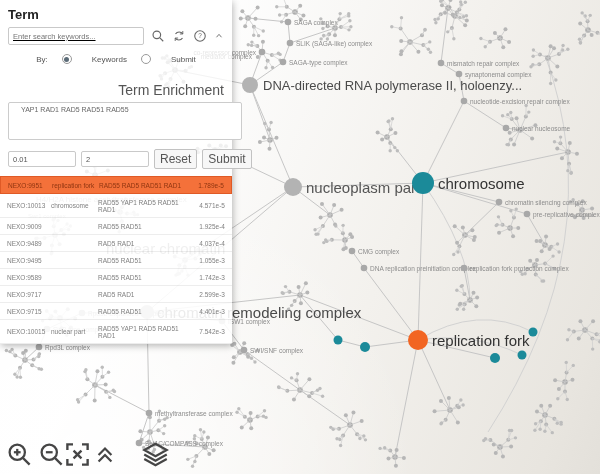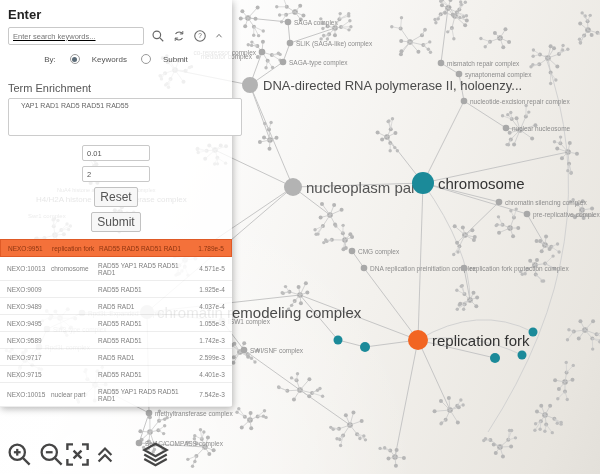--- a/index.html
+++ b/index.html
@@ -23,30 +23,30 @@
   .search-row{display:flex;align-items:center;gap:7px;padding:0 8px;text-decoration:underline;}
   .search-row input{
     flex:1;height:14px;font-size:7.5px;color:#555;border:1px solid #c9c9c9;
     border-radius:2px;padding:1px 4px;background:#fff;outline:none;min-width:0;
     font-family:"Liberation Sans",sans-serif;
   }
   .icn{display:inline-flex;width:14px;height:14px;flex:0 0 auto;cursor:pointer;}
   .icn svg{width:100%;height:100%;}
   .icn.small{width:10px;height:10px;}
   .by-row{display:flex;align-items:center;gap:14px;padding:9px 8px 2px;font-size:8px;color:#555;justify-content:center;}
-  .by-row label{display:inline-flex;align-items:center;gap:12px;cursor:pointer;}
+  .by-row label{display:inline-flex;align-items:center;gap:20px;cursor:pointer;}
   .radio{width:8px;height:8px;border:1px solid #9a9a9a;border-radius:50%;background:#fff;position:relative;flex:0 0 auto;}
   .radio.checked::after{content:"";position:absolute;left:1.5px;top:1.5px;width:5px;height:5px;border-radius:50%;background:#5b6b77;}
-  .te-head{font-size:11px;color:#555;padding:16px 8px 4px;}
+  .te-head{font-size:14px;color:#555;padding:16px 8px 4px;text-align:right;}
   .panel textarea{
     display:block;margin:0 8px;width:calc(100% - 24px);height:30px;resize:none;
     border:1px solid #ccc;border-radius:2px;font-size:7px;color:#666;padding:3px 12px;
     background:#fff;outline:none;font-family:"Liberation Sans",sans-serif;
   }
-  .params{display:flex;align-items:center;gap:5px;margin:9px 8px 7px;flex-direction:column;}
+  .params{display:flex;align-items:center;gap:5px;margin:9px 8px 7px;}
   .params input{
     width:58px;height:12px;font-size:7.5px;color:#555;border:1px solid #c9c9c9;
     border-radius:2px;padding:1px 4px;background:#fff;outline:none;
     font-family:"Liberation Sans",sans-serif;
   }
   .params button{
     font-size:12px;color:#555;background:#f7f7f7;border:1px solid #c2c2c2;border-radius:2px;
     padding:2px 5px;cursor:pointer;font-family:"Liberation Sans",sans-serif;
   }
   .rtable{margin-top:2px;}
@@ -1286,21 +1286,21 @@
       <text x="432" y="346" font-size="15" fill="#333333" font-family="Liberation Sans,sans-serif">replication fork</text>
       <circle cx="338" cy="340" r="4.5" fill="#1b8a99"></circle>
       <circle cx="365" cy="347" r="5" fill="#1b8a99"></circle>
       <circle cx="495" cy="358" r="5" fill="#1b8a99"></circle>
       <circle cx="522" cy="355" r="4.5" fill="#1b8a99"></circle>
       <circle cx="533" cy="332" r="4.5" fill="#1b8a99"></circle>
     </svg>
 
   
   <div class="panel">
-    <div class="panel-title">Enter</div>
+    <div class="panel-title">Term</div>
 
     <div class="search-row">
       <input type="text" placeholder="Enter search keywords..." style="">
       <span class="icn">
         <svg viewBox="0 0 24 24" fill="none" stroke="#666" stroke-width="2">
           <circle cx="10" cy="10" r="6.5"></circle>
             <line x1="15.2" y1="15.2" x2="21" y2="21"></line>
         </svg>
       </span>
       <span class="icn">

